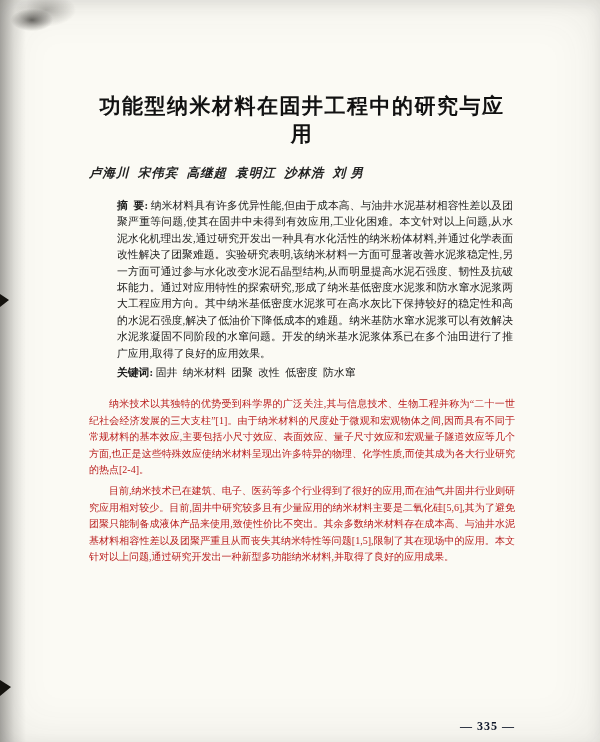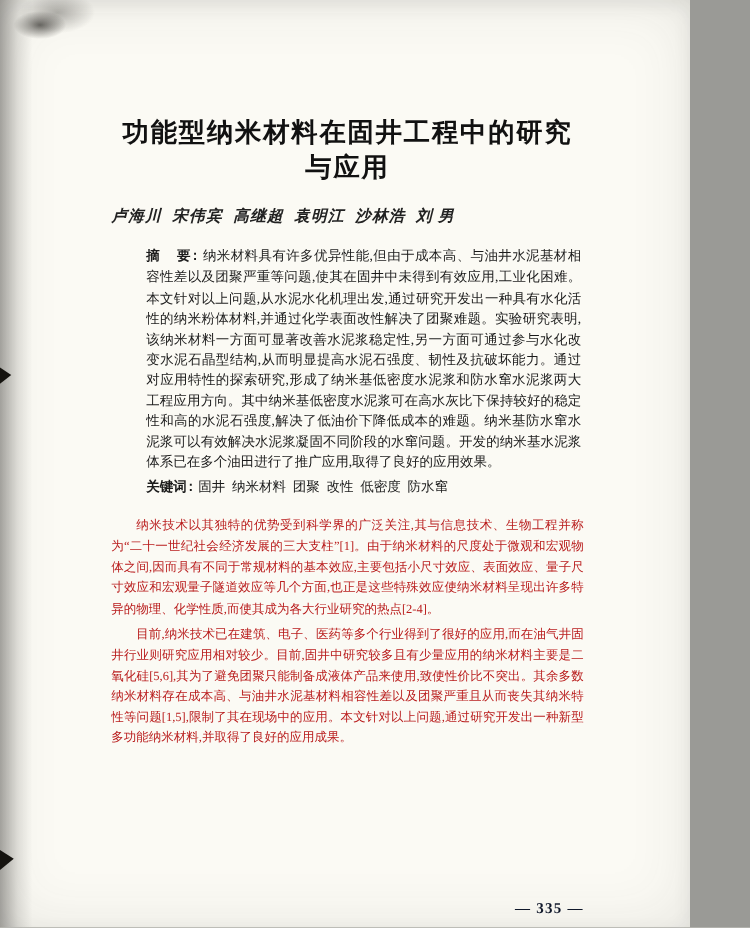--- a/index.html
+++ b/index.html
@@ -4,21 +4,21 @@
 <style>
   * { margin: 0; padding: 0; box-sizing: border-box; }
   html, body { background: #9a9a96; }
   body {
     width: 600px; height: 742px;
     font-family: "Liberation Serif", "DejaVu Serif", serif;
     -webkit-font-smoothing: antialiased;
   }
   .page {
     position: relative;
-    width: 552px; height: 742px;
+    width: 600px; height: 742px;
     background: #fbfaf4;
     color: #1e1e1e;
     overflow: hidden;
     box-shadow: inset 0 0 50px rgba(60,60,55,0.10), inset 0 4px 14px rgba(60,60,55,0.10);
   }
   
   .scan-left-shadow {
     position: absolute; left: 0; top: 0; bottom: 0; width: 26px;
     background: linear-gradient(90deg, rgba(50,48,45,0.38), rgba(50,48,45,0.12) 55%, rgba(50,48,45,0));
     pointer-events: none;
@@ -54,21 +54,21 @@
     margin-top: 7px;
     text-align: center;
     font-size: 11.5px; color: #222; letter-spacing: 0.5px;
   }
   .abstract-block {
     margin: 15px 2px 0 28px;
     font-size: 10.8px; line-height: 1.52;
     text-align: justify; color: #1b1b1b;
   }
   .abstract-block .lbl, .keywords-block .lbl {
-    font-family: Liberation Mono, monospace;
+    font-family: Liberation Serif, serif;
     font-weight: bold; white-space: pre-wrap;
   }
   .keywords-block {
     margin: 5px 2px 0 28px;
     font-size: 10.8px; color: #1b1b1b;
   }
   .keywords-block .kw { white-space: pre-wrap; }
   .bodytext { margin-top: 16px; }
   .bodytext p {
     font-size: 10px; line-height: 1.66;

